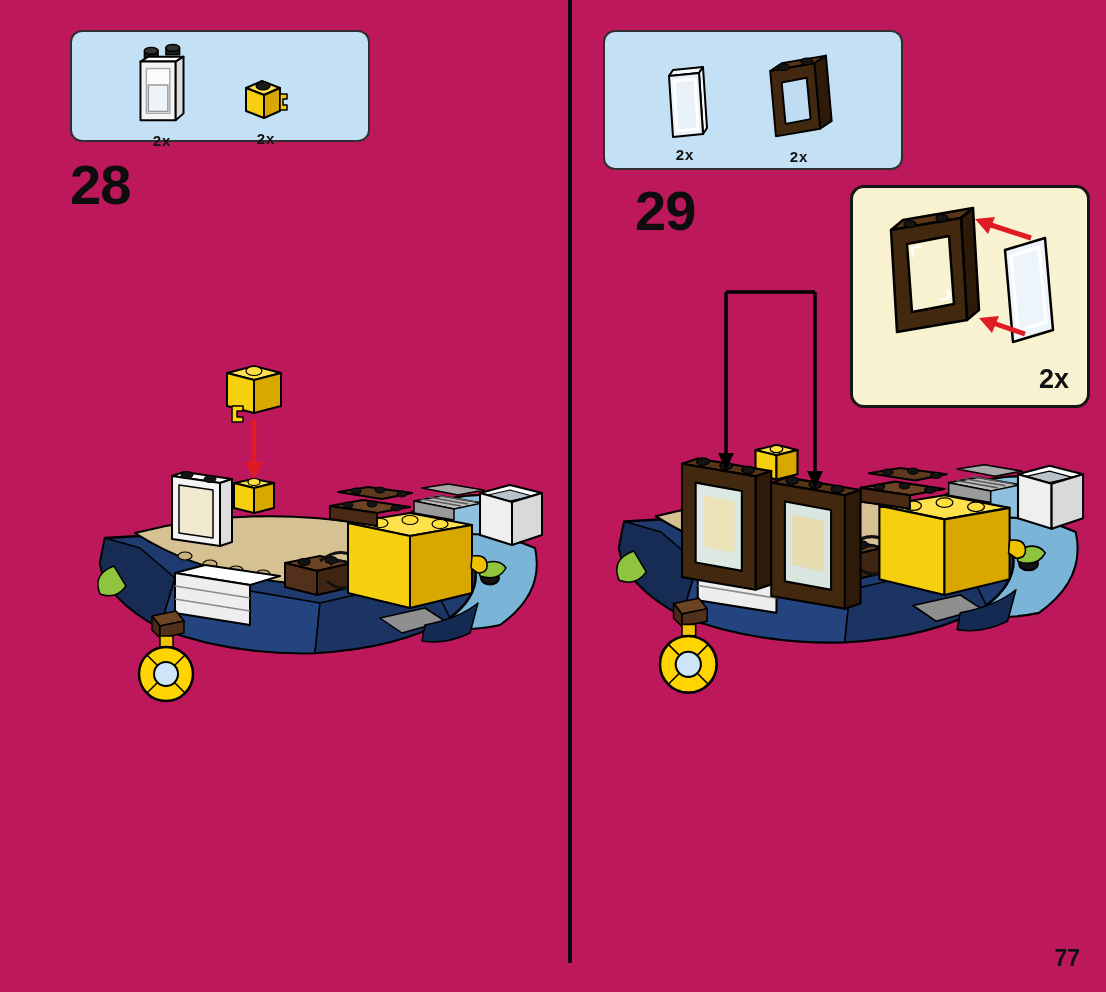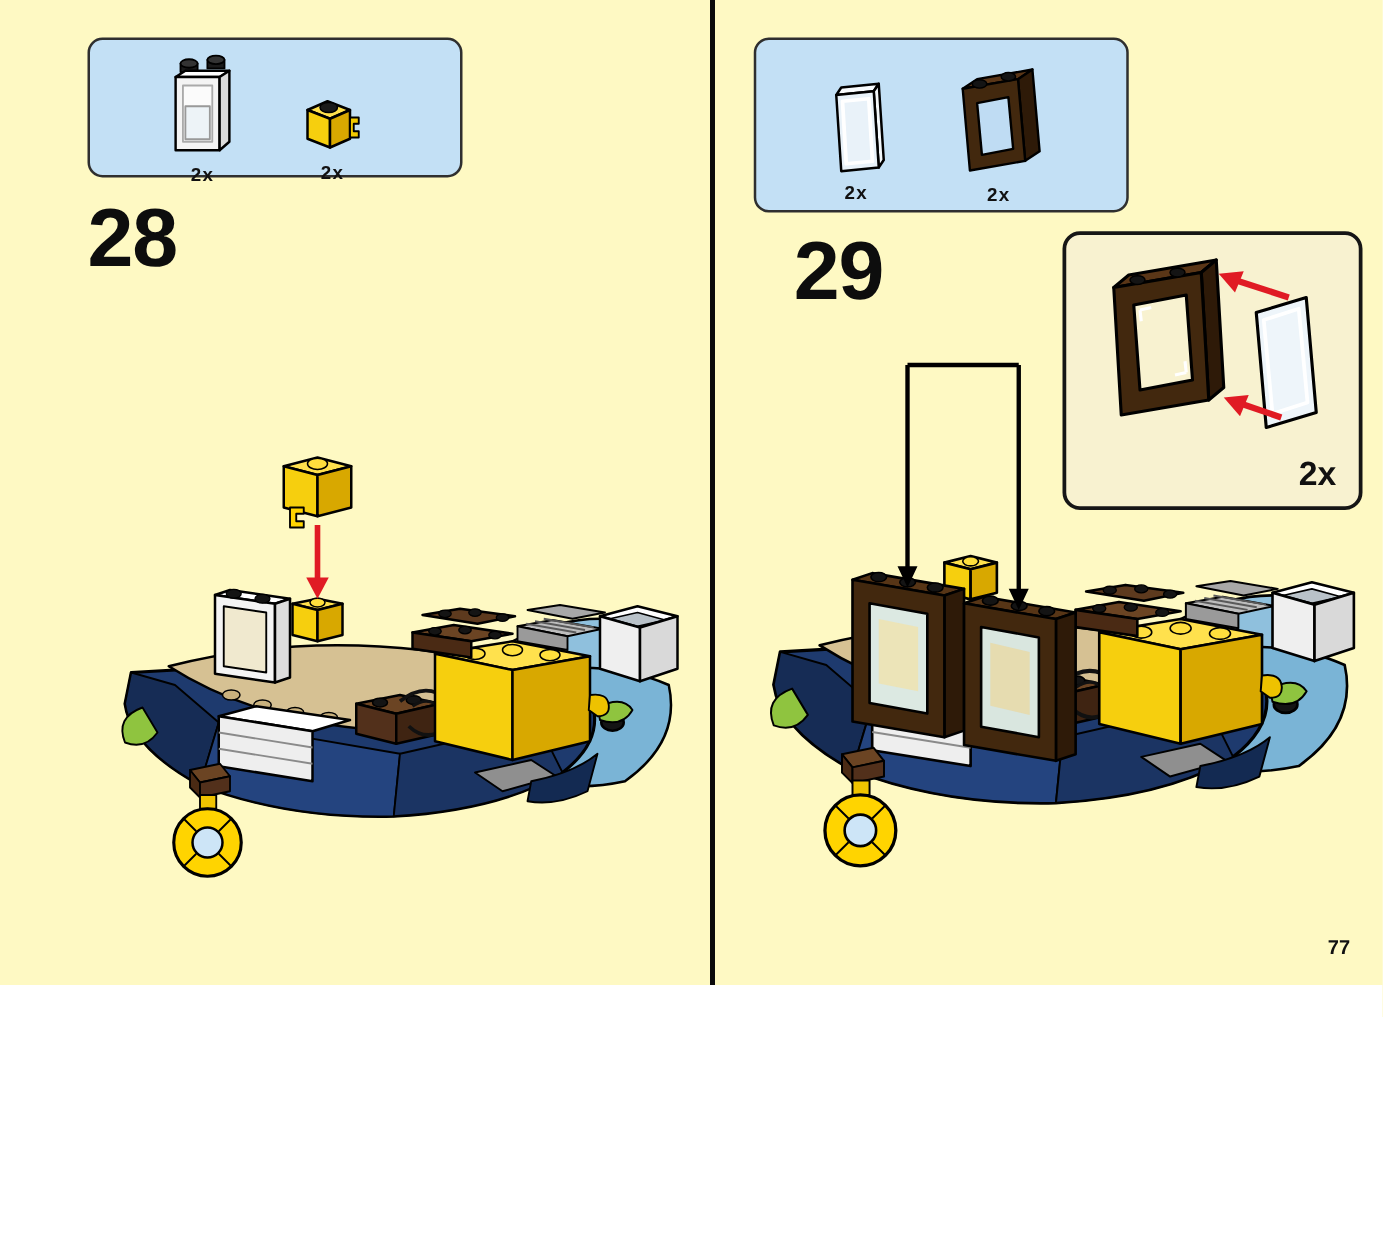--- a/index.html
+++ b/index.html
@@ -1,50 +1,50 @@
 <!DOCTYPE html>
 <html><head>
 <meta charset="utf-8">
 <style>
   html,body{margin:0;padding:0;}
   *{box-sizing:border-box;}
   body{font-family:"Liberation Sans","DejaVu Sans",sans-serif;}
   .page{
-    position:relative;width:1106px;height:788px;
-    background:#fef9c3;overflow:hidden;
+    position:relative;width:1106px;height:992px;
+    background:#be185d;overflow:hidden;
   }
   .divider{
     position:absolute;left:568px;top:0;width:4px;height:963px;
     background:#0b0b0b;
   }
   .parts-box{
     position:absolute;border:2px solid #2f2f2f;border-radius:12px;
     background:#c3e0f5;display:flex;align-items:flex-start;
   }
   .parts-box.box-28{left:70px;top:30px;width:300px;height:112px;padding:10px 0 0 58px;gap:44px;}
   .parts-box.box-29{left:603px;top:30px;width:300px;height:140px;padding:14px 0 0 52px;gap:44px;}
   .part{display:flex;flex-direction:column;align-items:center;}
   .part-count{font-weight:bold;font-size:15px;color:#111;margin-top:2px;letter-spacing:1px;}
   .step-number{
-    position:absolute;font-size:66px;font-weight:bold;color:#0d0d0d;letter-spacing:-1px;
+    position:absolute;font-size:56px;font-weight:bold;color:#0d0d0d;letter-spacing:-1px;
   }
   .step-number.n28{left:70px;top:152px;}
   .step-number.n29{left:635px;top:178px;}
   .inset-box{
     position:absolute;left:850px;top:185px;width:240px;height:223px;
     background:#f8f2d0;border:3px solid #161616;border-radius:14px;
   }
   .inset-count{
     position:absolute;right:18px;bottom:10px;font-size:27px;font-weight:bold;color:#111;
   }
   .assembly{position:absolute;}
   .assembly.a28{left:65px;top:318px;}
   .assembly.a29{left:588px;top:270px;}
   .page-number{
-    position:absolute;right:26px;bottom:20px;font-size:16px;font-weight:bold;color:#111;
+    position:absolute;right:26px;bottom:20px;font-size:23px;font-weight:bold;color:#111;
   }
 </style>
 </head>
 <body>
 
 <div class="page">
 
   <svg width="0" height="0" style="position:absolute" aria-hidden="true">
     <defs>
       <g id="boat-base" stroke="#000" stroke-width="2" stroke-linejoin="round">

